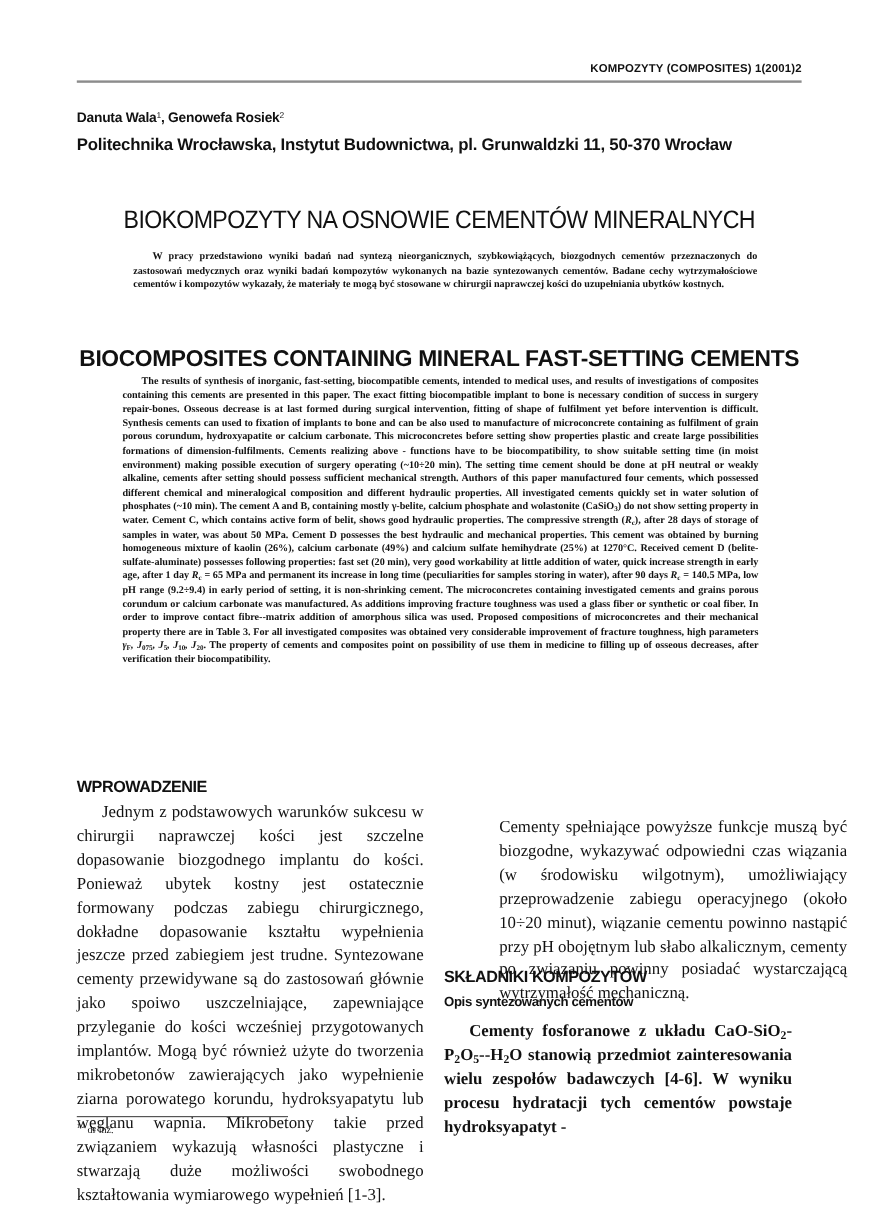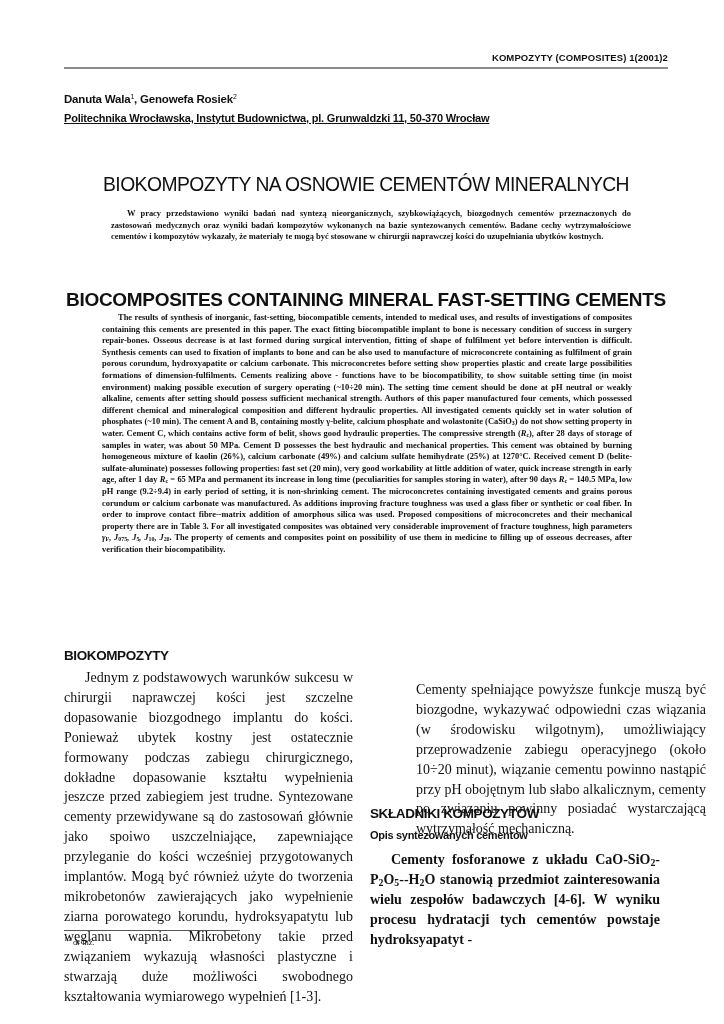--- a/index.html
+++ b/index.html
@@ -11,21 +11,21 @@
       text-align: right; letter-spacing: 0.1px;
     }
     .header-rule { left: 64px; width: 604px; top: 67px; height: 2px; background: #8c8c8c; }
     .authors {
       left: 64px; top: 93px; font-family: "Liberation Sans", sans-serif;
       font-weight: bold; font-size: 11.5px; letter-spacing: -0.2px;
     }
     .authors sup { font-size: 7px; font-weight: normal; vertical-align: 4px; }
     .affiliation {
       left: 64px; top: 112px; font-family: "Liberation Sans", sans-serif;
-      font-weight: bold; font-size: 11px; letter-spacing: -0.2px; text-decoration: underline;
+      font-weight: bold; font-size: 14px; letter-spacing: -0.2px;
     }
     .title-pl {
       left: 64px; width: 604px; top: 172px; text-align: center;
       font-family: "Liberation Sans", sans-serif; font-size: 21px; letter-spacing: -0.6px;
       transform: scaleX(0.92); transform-origin: center;
     }
     .abstract {
       font-family: "Liberation Serif", serif; font-weight: bold; font-size: 8.45px;
       line-height: 11.6px; text-align: justify; text-indent: 16px;
     }
@@ -70,21 +70,21 @@
 <div class="abs affiliation">Politechnika Wrocławska, Instytut Budownictwa, pl. Grunwaldzki 11, 50-370 Wrocław</div>
 
 <div class="abs title-pl">BIOKOMPOZYTY NA OSNOWIE CEMENTÓW MINERALNYCH</div>
 
 <div class="abs abstract abstract-pl">W pracy przedstawiono wyniki badań nad syntezą nieorganicznych, szybkowiążących, biozgodnych cementów przeznaczonych do zastosowań medycznych oraz wyniki badań kompozytów wykonanych na bazie syntezowanych cementów. Badane cechy wytrzymałościowe cementów i kompozytów wykazały, że materiały te mogą być stosowane w chirurgii naprawczej kości do uzupełniania ubytków kostnych.</div>
 
 <div class="abs title-en">BIOCOMPOSITES CONTAINING MINERAL FAST-SETTING CEMENTS</div>
 
 <div class="abs abstract abstract-en"><span>The results of synthesis of inorganic, fast-setting, biocompatible cements, intended to medical uses, and results of investigations of composites containing this cements are presented  in this paper. The exact fitting biocompatible implant to bone is necessary condition of success in surgery repair-bones. Osseous decrease is at last formed during surgical intervention, fitting of shape of fulfilment yet before intervention is difficult. Synthesis cements can used to fixation of implants to bone and can be also used to manufacture of microconcrete containing as fulfilment of grain porous corundum, hydroxyapatite or calcium carbonate. This microconcretes before setting show properties plastic and create large possibilities formations of dimension-fulfilments. Cements realizing above - functions have to be biocompatibility, to show suitable setting time (in moist environment) making possible execution of surgery operating (~10÷20 min). The setting time cement should be done at pH neutral or weakly alkaline, cements after setting should possess sufficient mechanical strength. Authors of this paper manufactured four cements, which possessed different chemical and mineralogical composition and different hydraulic properties. All investigated cements quickly set in water solution of phosphates (~10 min). The cement A and B, containing mostly γ-belite, calcium phosphate and wolastonite (CaSiO</span><sub class="s">3</sub><span>) do not show setting property in water. Cement C, which contains active form of belit, shows good hydraulic properties. The compressive strength (</span><i>R</i><sub class="s">c</sub><span>), after 28 days of storage of samples in water, was about 50 MPa. Cement D possesses the best hydraulic and mechanical properties. This cement was obtained by burning homogeneous mixture of kaolin (26%), calcium carbonate (49%) and calcium sulfate hemihydrate (25%) at 1270°C. Received cement D (belite-sulfate-aluminate) possesses following properties: fast set (20 min), very good workability at little addition of water, quick increase strength in early age, after 1 day </span><i>R</i><sub class="s">c</sub><span> = 65 MPa and permanent its increase in long time (peculiarities for samples storing in water), after 90 days </span><i>R</i><sub class="s">c</sub><span> = 140.5 MPa, low pH range (9.2÷9.4) in early period of setting, it is non-shrinking cement. The microconcretes containing investigated cements and grains porous corundum or calcium carbonate was manufactured. As additions improving fracture toughness was used a glass fiber or synthetic or coal fiber. In order to improve contact fibre--matrix addition of amorphous silica was used. Proposed compositions of microconcretes and their mechanical property there are in Table 3. For all investigated composites was obtained very considerable improvement of fracture toughness, high parameters </span><i>γ</i><sub class="s">F</sub><i>, J</i><sub class="s">075</sub><i>, J</i><sub class="s">5</sub><i>, J</i><sub class="s">10</sub><i>, J</i><sub class="s">20</sub><span>. The property of cements and composites point on possibility of use them in medicine to filling up of osseous decreases, after verification their biocompatibility.</span></div>
 
-<div class="abs section-h h-wprow">BIOKOMPOZYTY</div>
+<div class="abs section-h h-wprow">WPROWADZENIE</div>
 <div class="abs body-text indent col-left">Jednym z podstawowych warunków sukcesu w chirurgii naprawczej kości jest szczelne dopasowanie biozgodnego implantu do kości. Ponieważ ubytek kostny jest ostatecznie formowany podczas zabiegu chirurgicznego, dokładne dopasowanie kształtu wypełnienia jeszcze przed zabiegiem jest trudne. Syntezowane cementy przewidywane są do zastosowań głównie jako spoiwo uszczelniające, zapewniające przyleganie do kości wcześniej przygotowanych implantów. Mogą być również użyte do tworzenia mikrobetonów zawierających jako wypełnienie ziarna  porowatego korundu, hydroksyapatytu lub węglanu wapnia. Mikrobetony takie przed związaniem wykazują własności plastyczne i stwarzają duże możliwości swobodnego kształtowania wymiarowego wypełnień [1-3].</div>
 
 <div class="abs body-text col-right-1">Cementy spełniające powyższe funkcje muszą być biozgodne, wykazywać odpowiedni czas wiązania (w środowisku wilgotnym), umożliwiający przeprowadzenie zabiegu operacyjnego (około 10÷20 minut), wiązanie cementu powinno nastąpić przy pH obojętnym lub słabo alkalicznym, cementy po związaniu powinny posiadać wystarczającą wytrzymałość mechaniczną.</div>
 
 <div class="abs section-h h-skladniki">SKŁADNIKI KOMPOZYTÓW</div>
 <div class="abs sub-h h-opis">Opis syntezowanych cementów</div>
 
 <div class="abs body-text indent col-right-2"><span>Cementy fosforanowe z układu CaO-SiO</span><sub class="s">2</sub><span>-P</span><sub class="s">2</sub><span>O</span><sub class="s">5</sub><span>--H</span><sub class="s">2</sub><span>O stanowią przedmiot zainteresowania wielu zespołów badawczych [4-6]. W wyniku procesu hydratacji tych cementów powstaje hydroksyapatyt -</span></div>
 
 <div class="abs footnote-rule"></div>

